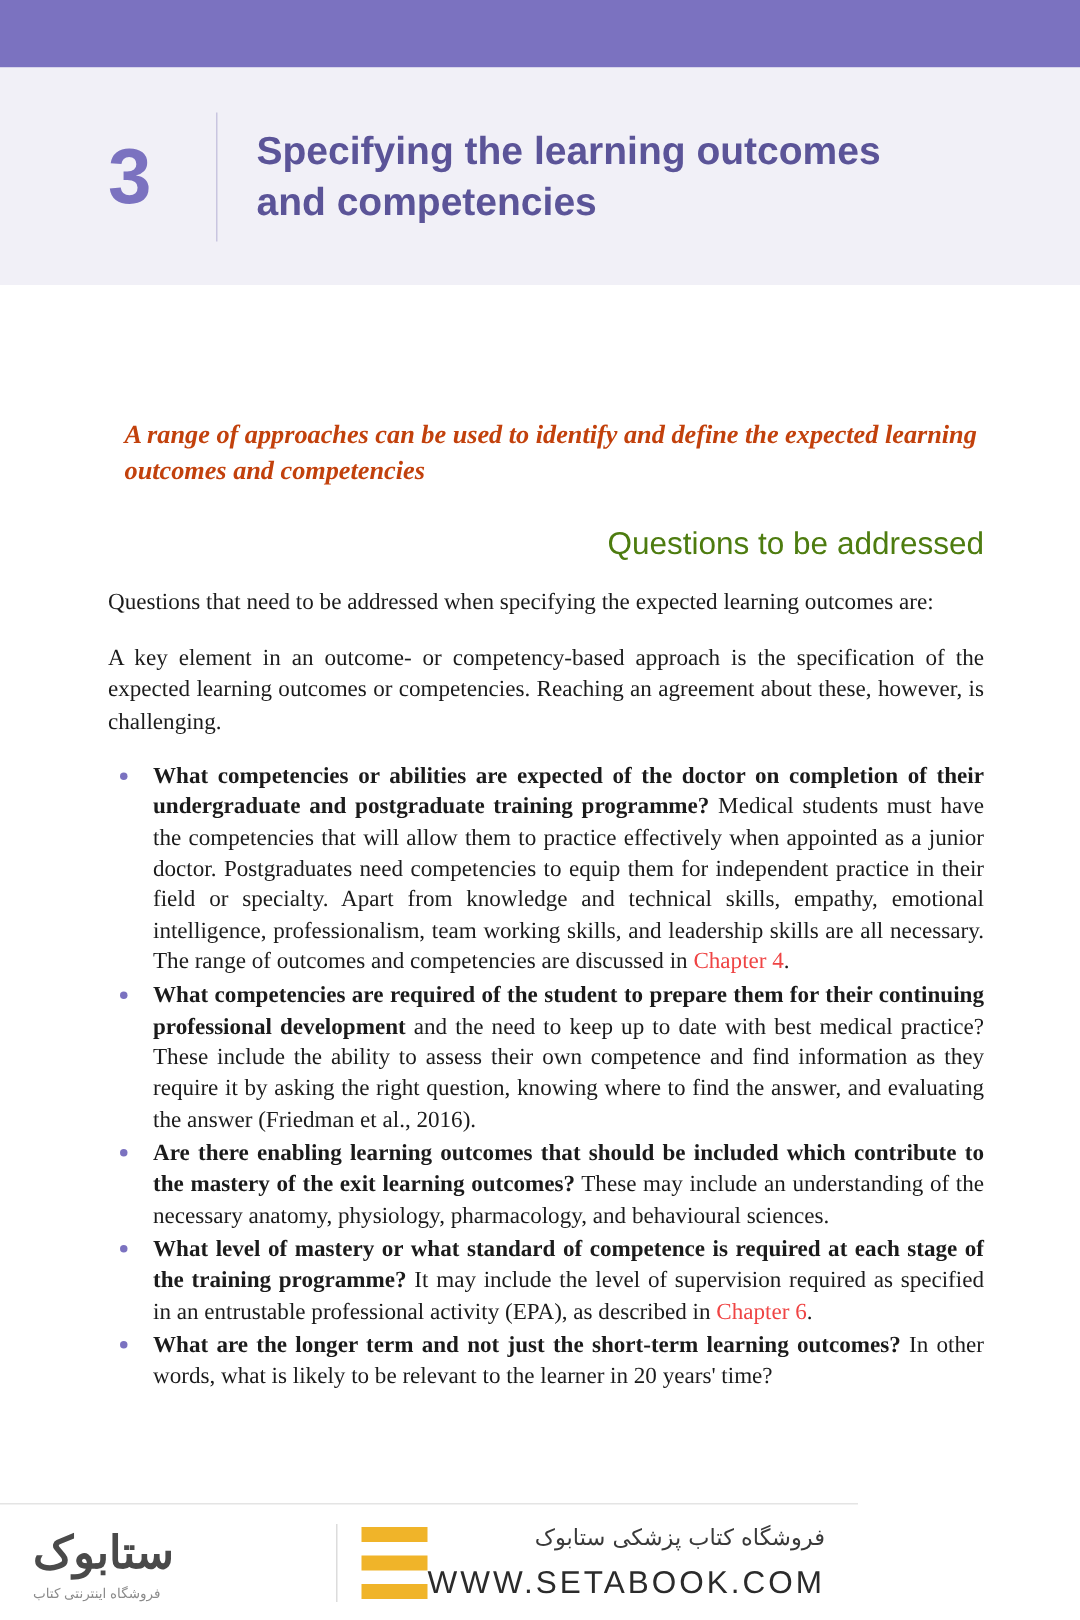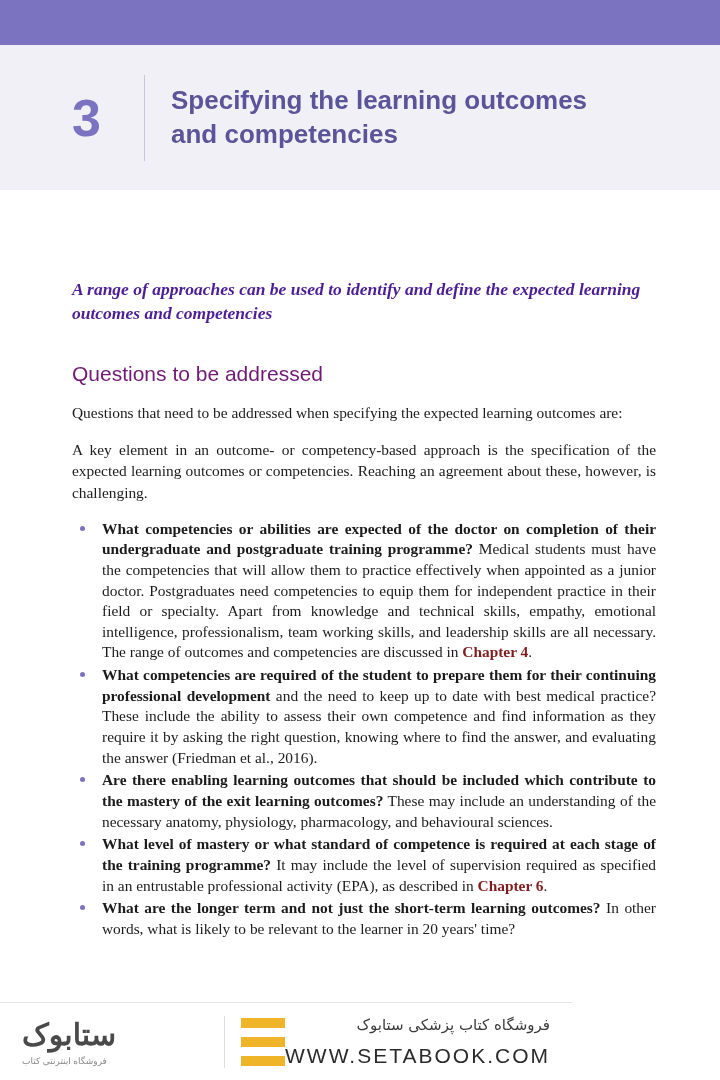--- a/index.html
+++ b/index.html
@@ -61,28 +61,30 @@
     padding: 0 64px 0 72px;
     width: 720px;
   }
   .epigraph {
     margin-top: 88px;
     font-family: "Liberation Serif", serif;
     font-style: italic;
     font-weight: bold;
     font-size: 17.5px;
     line-height: 1.35;
-    color: #4c1d95;
+    color: #c2410c;
+    margin-left: 11px;
   }
   .section-heading {
-    margin-top: 37px;
+    margin-top: 26px;
     font-family: "Liberation Sans", sans-serif;
     font-size: 21px;
-    color: #701a75;
+    color: #4d7c0f;
     font-weight: normal;
+    text-align: right;
   }
   p.para {
     margin: 16px 0 0 0;
     font-size: 15.4px;
     line-height: 1.37;
     color: #1b1b1b;
     text-align: justify;
   }
   ul.bullets {
     list-style: none;
@@ -104,22 +106,21 @@
     top: 7px;
     width: 5px;
     height: 5px;
     border-radius: 50%;
     background: #7b72c0;
   }
   .bold {
     font-weight: bold;
   }
   .xref {
-    color: #7f1d1d;
-    font-weight: bold;
+    color: #ef4444;
   }
 
   
   .footer-bar {
     position: absolute;
     left: 0;
     bottom: 0;
     width: 572px;
     height: 78px;
     background: #ffffff;

